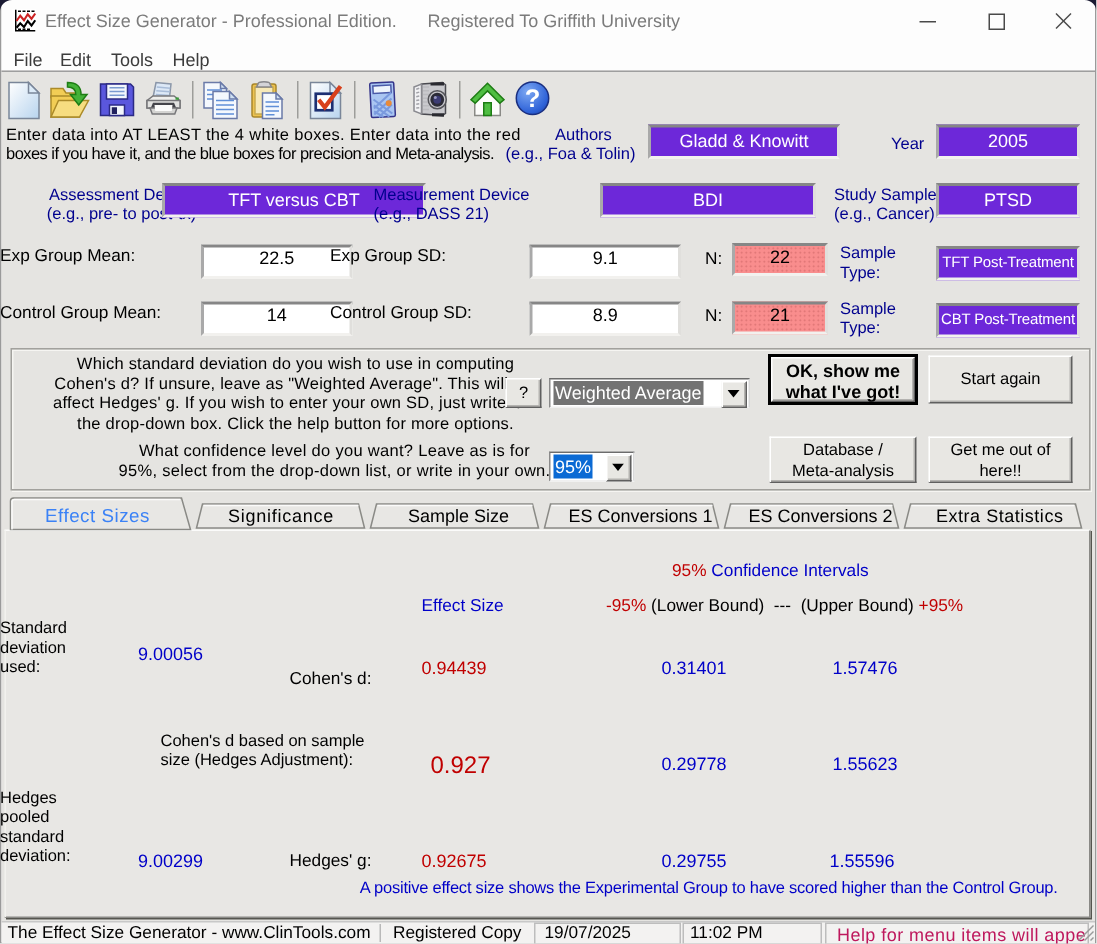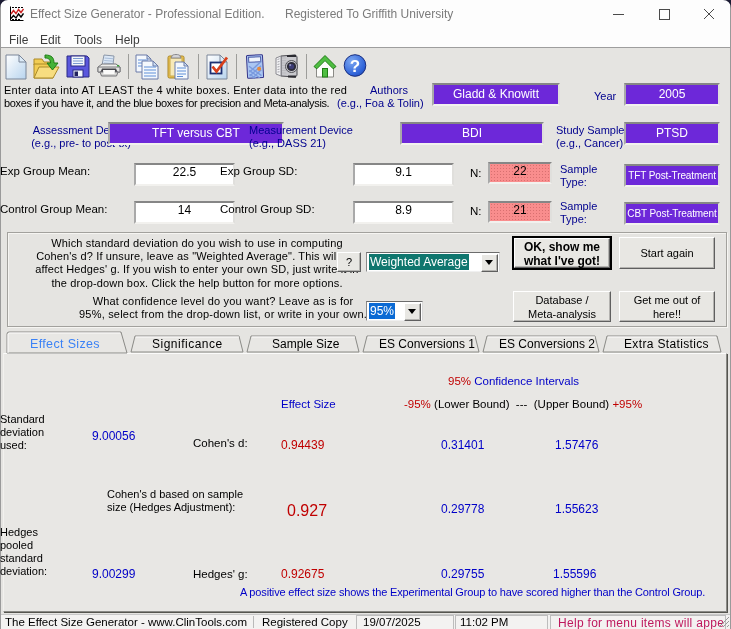--- a/index.html
+++ b/index.html
@@ -220,21 +220,21 @@
 <div class="abs pbox" style="left:624px;top:202px;width:92px;height:19px;line-height:19px;font-size:10px;white-space:nowrap;letter-spacing:-0.1px;">CBT Post-Treatment</div>
 
 <div class="abs" style="left:7px;top:232px;width:718px;height:93px;border:1px solid #a2a19d;box-shadow:inset 1px 1px 0 #f6f5f2, 1px 1px 0 #f6f5f2;"></div>
 
 <div class="abs ctr" style="left:8px;top:237px;width:330px;font-size:11px;line-height:13.2px;letter-spacing:0.15px;">Which standard deviation do you wish to use in computing<br>Cohen's d? If unsure, leave as "Weighted Average". This will not<br>affect Hedges' g. If you wish to enter your own SD, just write it in<br>the drop-down box. Click the help button for more options.</div>
 <div class="abs ctr" style="left:30px;top:295px;width:338px;font-size:11px;line-height:13.2px;letter-spacing:0.2px;">What confidence level do you want? Leave as is for<br>95%, select from the drop-down list, or write in your own.</div>
 
 <div class="abs btn" style="left:337px;top:252px;width:22px;height:18px;line-height:18px;">?</div>
 
 <div class="abs" style="left:366px;top:252px;width:132px;height:18px;background:#fff;border-top:1px solid #6c6c6c;border-left:1px solid #8a8a8a;border-bottom:1px solid #f0f0f0;border-right:1px solid #d8d8d8;">
-  <span class="abs" style="left:2px;top:1px;background:#0f766e;color:#fff;font-size:12px;padding:0 1px;line-height:16px;">Weighted Average</span>
+  <span class="abs" style="left:2px;top:1px;background:#737373;color:#fff;font-size:12px;padding:0 1px;line-height:16px;">Weighted Average</span>
   <div class="abs btn" style="right:1px;top:1px;width:15px;height:16px;"><svg width="9" height="6" style="margin-top:5px;">
         <path d="M0 0 L8 0 L4 5 Z" fill="#000"></path>
       </svg></div>
 </div>
 
 <div class="abs" style="left:366px;top:301px;width:55px;height:18px;background:#fff;border-top:1px solid #6c6c6c;border-left:1px solid #8a8a8a;border-bottom:1px solid #f0f0f0;border-right:1px solid #d8d8d8;">
   <span class="abs" style="left:2px;top:1px;background:#0b6ad4;color:#fff;font-size:12px;padding:0 1px;line-height:16px;">95%</span>
   <div class="abs btn" style="right:1px;top:1px;width:15px;height:16px;"><svg width="9" height="6" style="margin-top:5px;">
         <path d="M0 0 L8 0 L4 5 Z" fill="#000"></path>
       </svg></div>
@@ -269,21 +269,21 @@
 <div class="abs" style="left:379px;top:337px;font-size:12px;">ES Conversions 1</div>
 <div class="abs" style="left:499px;top:337px;font-size:12px;">ES Conversions 2</div>
 <div class="abs" style="left:624px;top:337px;font-size:12px;letter-spacing:0.35px;">Extra Statistics</div>
 
 <div class="abs" style="left:448px;top:375px;font-size:11.5px;"><span style="color:#c00000;">95%</span> <span style="color:#0000c8;">Confidence Intervals</span></div>
 <div class="abs" style="left:281px;top:398px;font-size:11.5px;color:#0000c8;">Effect Size</div>
 <div class="abs" style="left:404px;top:398px;font-size:11.5px;"><span style="color:#c00000;">-95%</span> (Lower Bound)&nbsp;&nbsp;---&nbsp;&nbsp;(Upper Bound) <span style="color:#c00000;">+95%</span></div>
 
 <div class="abs t11 rt" style="left:0px;top:413px;width:57px;">Standard<br>deviation<br>used:</div>
 <div class="abs" style="left:92px;top:429px;font-size:12px;color:#0000c8;">9.00056</div>
-<div class="abs" style="left:193px;top:437px;font-size:11.5px;">Cohen's d:</div>
+<div class="abs" style="left:193px;top:447px;font-size:11.5px;">Cohen's d:</div>
 <div class="abs" style="left:281px;top:438px;font-size:12px;color:#c00000;">0.94439</div>
 <div class="abs" style="left:441px;top:438px;font-size:12px;color:#0000c8;">0.31401</div>
 <div class="abs" style="left:555px;top:438px;font-size:12px;color:#0000c8;">1.57476</div>
 
 <div class="abs t11 rt" style="left:107px;top:488px;width:140px;">Cohen's d based on sample<br>size (Hedges Adjustment):</div>
 <div class="abs" style="left:287px;top:502px;font-size:16px;color:#c00000;">0.927</div>
 <div class="abs" style="left:441px;top:502px;font-size:12px;color:#0000c8;">0.29778</div>
 <div class="abs" style="left:555px;top:502px;font-size:12px;color:#0000c8;">1.55623</div>
 
 <div class="abs t11 rt" style="left:0px;top:526px;width:57px;">Hedges<br>pooled<br>standard<br>deviation:</div>

